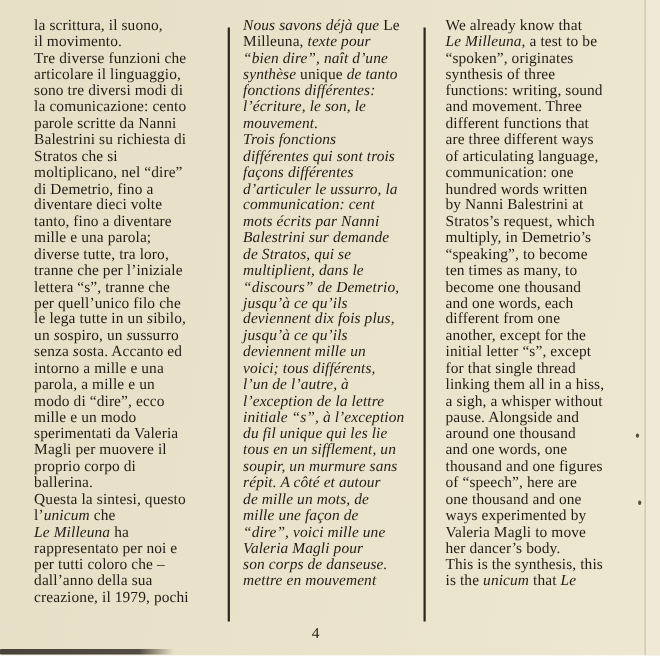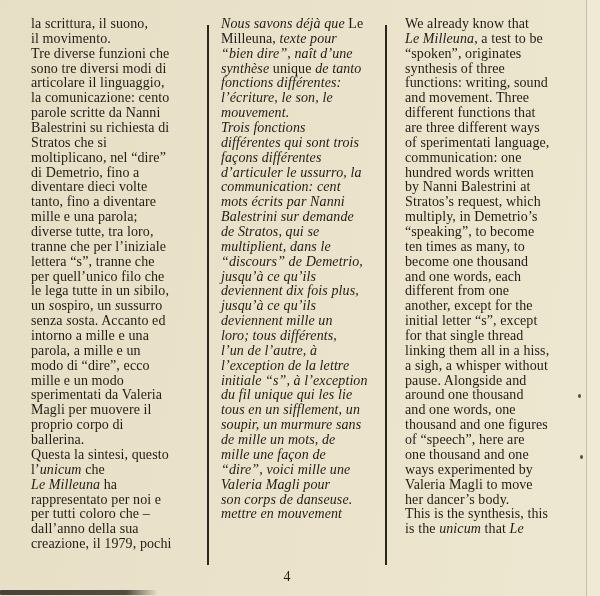--- a/index.html
+++ b/index.html
@@ -77,22 +77,22 @@
 </style>
 </head>
 <body>
 
 <div id="page">
 
   <div id="col-italian" class="column">
       <div class="line"><span style="font-style: normal;">la scrittura, il suono,</span></div>
       <div class="line"><span style="font-style: normal;">il movimento.</span></div>
       <div class="line"><span style="font-style: normal;">Tre diverse funzioni che</span></div>
+      <div class="line"><span style="font-style: normal;">articolare il linguaggio,</span></div>
       <div class="line"><span style="font-style: normal;">sono tre diversi modi di</span></div>
-      <div class="line"><span style="font-style: normal;">articolare il linguaggio,</span></div>
       <div class="line"><span style="font-style: normal;">la comunicazione: cento</span></div>
       <div class="line"><span style="font-style: normal;">parole scritte da Nanni</span></div>
       <div class="line"><span style="font-style: normal;">Balestrini su richiesta di</span></div>
       <div class="line"><span style="font-style: normal;">Stratos che si</span></div>
       <div class="line"><span style="font-style: normal;">moltiplicano, nel “dire”</span></div>
       <div class="line"><span style="font-style: normal;">di Demetrio, fino a</span></div>
       <div class="line"><span style="font-style: normal;">diventare dieci volte</span></div>
       <div class="line"><span style="font-style: normal;">tanto, fino a diventare</span></div>
       <div class="line"><span style="font-style: normal;">mille e una parola;</span></div>
       <div class="line"><span style="font-style: normal;">diverse tutte, tra loro,</span></div>
@@ -136,47 +136,48 @@
       <div class="line"><span style="font-style: italic;">communication: cent</span></div>
       <div class="line"><span style="font-style: italic;">mots écrits par Nanni</span></div>
       <div class="line"><span style="font-style: italic;">Balestrini sur demande</span></div>
       <div class="line"><span style="font-style: italic;">de Stratos, qui se</span></div>
       <div class="line"><span style="font-style: italic;">multiplient, dans le</span></div>
       <div class="line"><span style="font-style: italic;">“discours” de Demetrio,</span></div>
       <div class="line"><span style="font-style: italic;">jusqu’à ce qu’ils</span></div>
       <div class="line"><span style="font-style: italic;">deviennent dix fois plus,</span></div>
       <div class="line"><span style="font-style: italic;">jusqu’à ce qu’ils</span></div>
       <div class="line"><span style="font-style: italic;">deviennent mille un</span></div>
-      <div class="line"><span style="font-style: italic;">loro; tous différents,</span></div>
+      <div class="line"><span style="font-style: italic;">voici; tous différents,</span></div>
       <div class="line"><span style="font-style: italic;">l’un de l’autre, à</span></div>
       <div class="line"><span style="font-style: italic;">l’exception de la lettre</span></div>
       <div class="line"><span style="font-style: italic;">initiale “s”, à l’exception</span></div>
       <div class="line"><span style="font-style: italic;">du fil unique qui les lie</span></div>
       <div class="line"><span style="font-style: italic;">tous en un sifflement, un</span></div>
       <div class="line"><span style="font-style: italic;">soupir, un murmure sans</span></div>
+      <div class="line"><span style="font-style: italic;">répit. A côté et autour</span></div>
       <div class="line"><span style="font-style: italic;">de mille un mots, de</span></div>
       <div class="line"><span style="font-style: italic;">mille une façon de</span></div>
       <div class="line"><span style="font-style: italic;">“dire”, voici mille une</span></div>
       <div class="line"><span style="font-style: italic;">Valeria Magli pour</span></div>
       <div class="line"><span style="font-style: italic;">son corps de danseuse.</span></div>
       <div class="line"><span style="font-style: italic;">mettre en mouvement</span></div>
     </div>
 
   <div id="divider-right" class="divider"></div>
 
   <div id="col-english" class="column">
       <div class="line"><span style="font-style: normal;">We already know that</span></div>
       <div class="line"><span style="font-style: italic;">Le Milleuna</span><span style="font-style: normal;">, a test to be</span></div>
       <div class="line"><span style="font-style: normal;">“spoken”, originates</span></div>
       <div class="line"><span style="font-style: normal;">synthesis of three</span></div>
       <div class="line"><span style="font-style: normal;">functions: writing, sound</span></div>
       <div class="line"><span style="font-style: normal;">and movement. Three</span></div>
       <div class="line"><span style="font-style: normal;">different functions that</span></div>
       <div class="line"><span style="font-style: normal;">are three different ways</span></div>
-      <div class="line"><span style="font-style: normal;">of sperimentati language,</span></div>
+      <div class="line"><span style="font-style: normal;">of articulating language,</span></div>
       <div class="line"><span style="font-style: normal;">communication: one</span></div>
       <div class="line"><span style="font-style: normal;">hundred words written</span></div>
       <div class="line"><span style="font-style: normal;">by Nanni Balestrini at</span></div>
       <div class="line"><span style="font-style: normal;">Stratos’s request, which</span></div>
       <div class="line"><span style="font-style: normal;">multiply, in Demetrio’s</span></div>
       <div class="line"><span style="font-style: normal;">“speaking”, to become</span></div>
       <div class="line"><span style="font-style: normal;">ten times as many, to</span></div>
       <div class="line"><span style="font-style: normal;">become one thousand</span></div>
       <div class="line"><span style="font-style: normal;">and one words, each</span></div>
       <div class="line"><span style="font-style: normal;">different from one</span></div>

